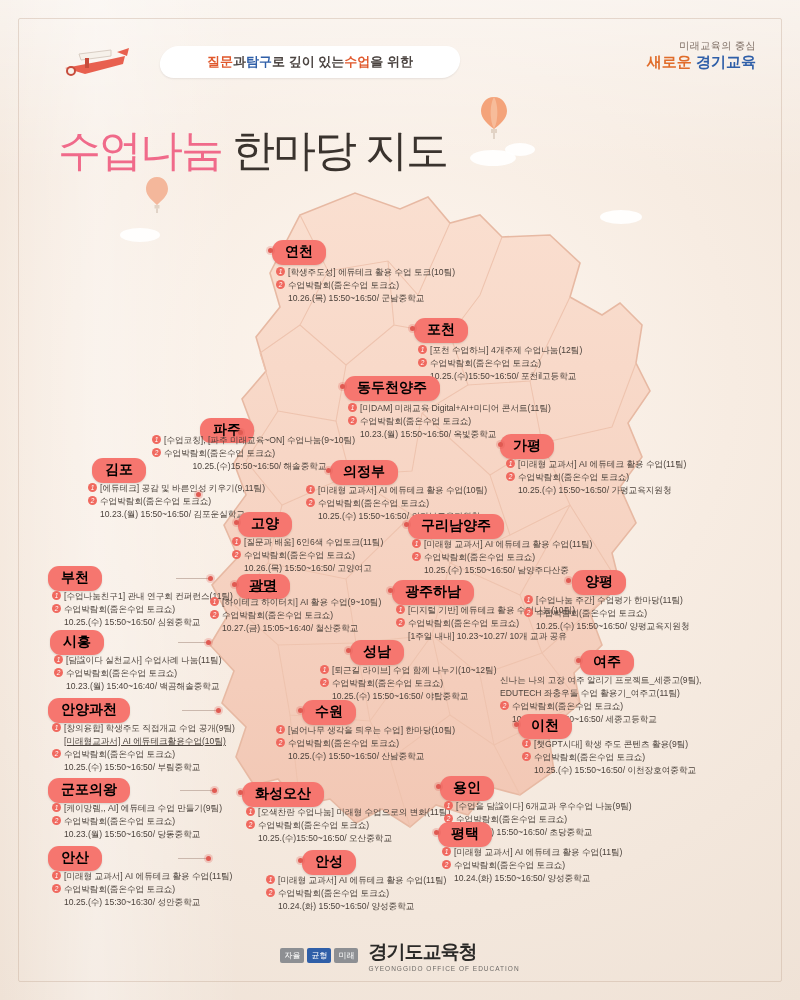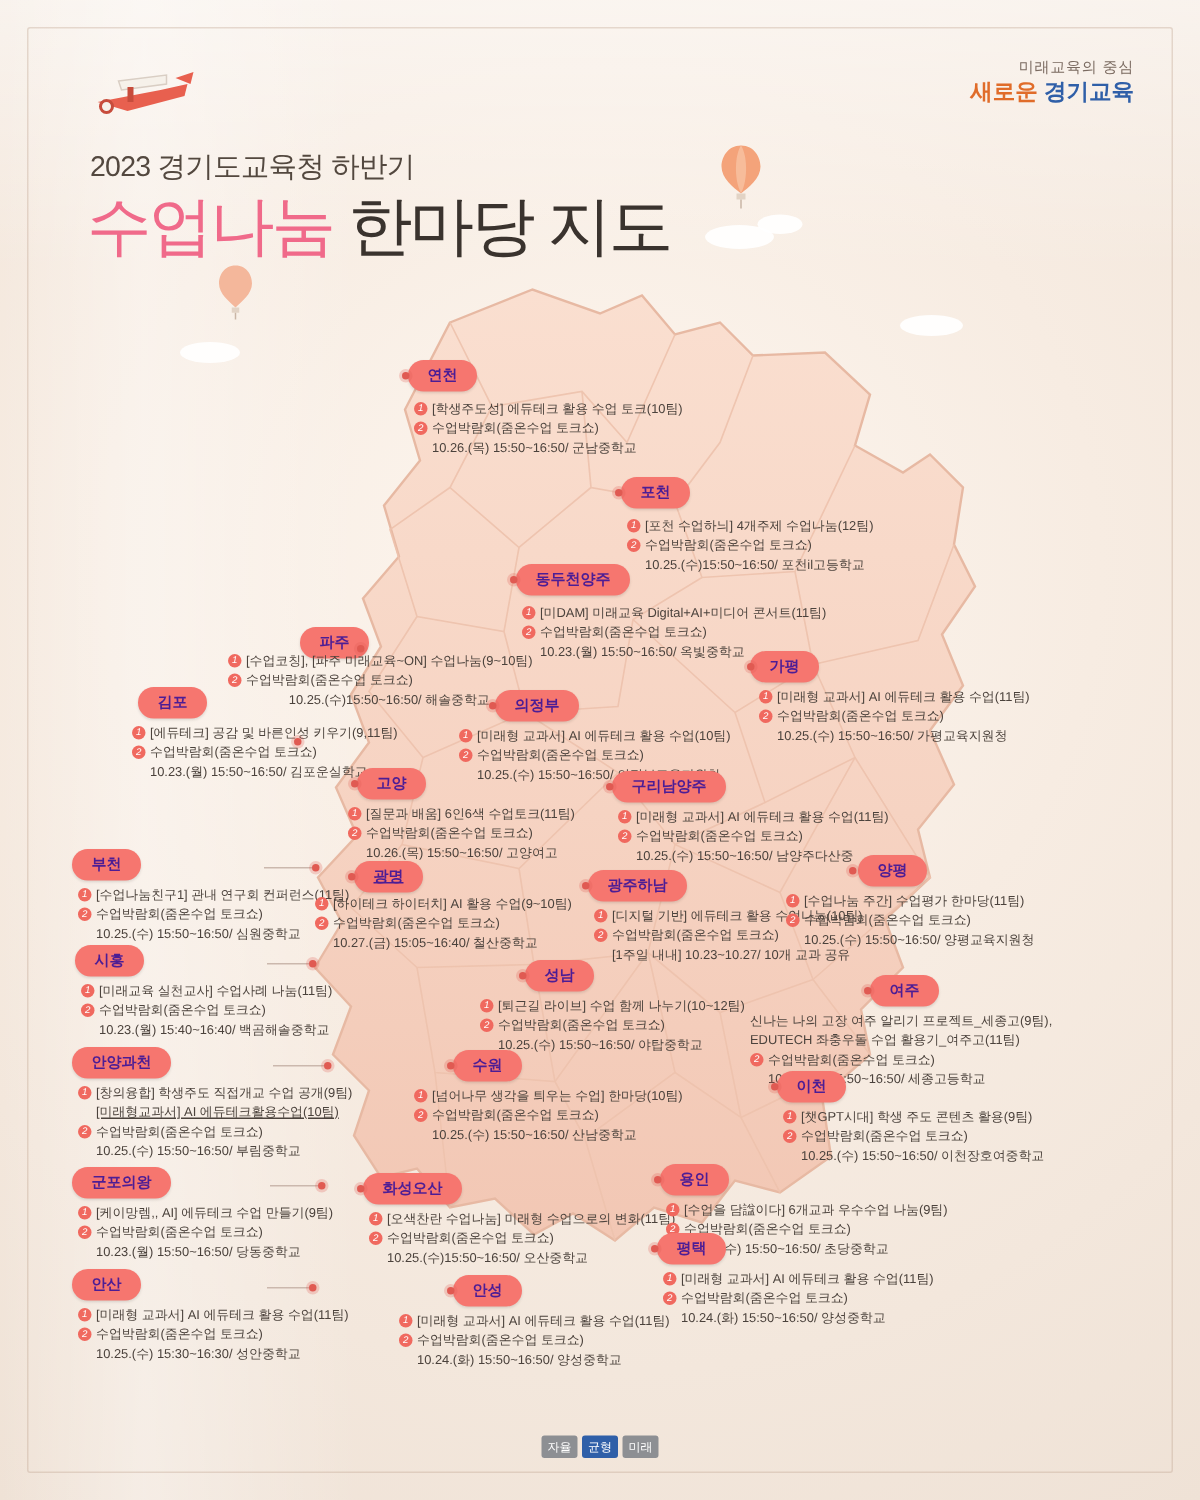--- a/index.html
+++ b/index.html
@@ -77,22 +77,22 @@
   
   .map{
     position:absolute;left:150px;top:175px;width:520px;height:740px;
   }
   .map svg{width:100%;height:100%;display:block;}
 
   
   .pill{
     position:absolute;
     background:#f6766f;
-    color:#4c1d95;
-    font-size:10px;font-weight:bold;
+    color:#000000;
+    font-size:14px;font-weight:bold;
     padding:3px 13px 4px;
     border-radius:11px;
     white-space:nowrap;
     box-shadow:0 1px 2px rgba(0,0,0,.12);
   }
   .card{
     position:absolute;
     font-size:8.6px;
     color:#4b423c;
     line-height:1.5;
@@ -161,22 +161,32 @@
     <path d="M14 2 C10 8 9 24 14 34 C19 24 18 8 14 2Z" fill="#f7c2a3" opacity=".8"></path>
     <rect x="11" y="34" width="6" height="4" fill="#e2d3c5"></rect>
     <path d="M14 38 L14 44" stroke="#c9b6a6" stroke-width="1"></path>
   </svg>
   <svg class="balloon2" width="24" height="40" viewBox="0 0 24 40">
     <path d="M12 2 C4 2 1 9 1 14 C1 21 8 26 12 30 C16 26 23 21 23 14 C23 9 20 2 12 2Z" fill="#f4b79b"></path>
     <rect x="9.5" y="30" width="5" height="3.5" fill="#e2d3c5"></rect>
     <path d="M12 33.5 L12 38" stroke="#c9b6a6" stroke-width="1"></path>
   </svg>
 
-
-  <div class="title-year">2023 경기도교육청 하반기</div>
+  <div class="ribbon">
+    <div class="bar"></div>
+    <div class="txt">
+      <b>질문</b>
+        <span>과 </span>
+        <i>탐구</i>
+        <span>로 깊이 있는 </span>
+        <b>수업</b>
+        <span>을 위한</span>
+    </div>
+  </div>
+
   <div class="title-main"><span class="pink">수업나눔</span><span> 한마당 지도</span></div>
 
   <div class="map">
     <svg viewBox="0 0 520 740">
       <defs>
         <linearGradient id="mg" x1="0" y1="0" x2="0" y2="1">
           <stop offset="0%" stop-color="#fadfd0"></stop>
           <stop offset="55%" stop-color="#f6d3c2"></stop>
           <stop offset="100%" stop-color="#f2c7b4"></stop>
         </linearGradient>
@@ -322,21 +332,21 @@
   <div class="pill" style="left:572px;top:570px;">양평</div>
   <div class="card" style="left:524px;top:594px;">
     <span class="ln"><i class="num">1</i><span>[수업나눔 주간] 수업평가 한마당(11팀)</span></span>
     <span class="ln"><i class="num n2">2</i><span>수업박람회(줌온수업 토크쇼)</span></span>
     <span class="ln" style="padding-left:12px;"><span>10.25.(수) 15:50~16:50/ 양평교육지원청</span></span>
   </div>
   <div class="dot" style="left:566px;top:578px;"></div>
 
   <div class="pill" style="left:50px;top:630px;">시흥</div>
   <div class="card" style="left:54px;top:654px;">
-    <span class="ln"><i class="num">1</i><span>[미래교육 실천교사] 수업사례 나눔(11팀)</span></span>
+    <span class="ln"><i class="num">1</i><span>[담諡이다 실천교사] 수업사례 나눔(11팀)</span></span>
     <span class="ln"><i class="num n2">2</i><span>수업박람회(줌온수업 토크쇼)</span></span>
     <span class="ln" style="padding-left:12px;"><span>10.23.(월) 15:40~16:40/ 백곰해솔중학교</span></span>
   </div>
   <div class="lead" style="left:178px;top:642px;width:30px;"></div>
   <div class="dot" style="left:206px;top:640px;"></div>
 
   <div class="pill" style="left:350px;top:640px;">성남</div>
   <div class="card" style="left:320px;top:664px;">
     <span class="ln"><i class="num">1</i><span>[퇴근길 라이브] 수업 함께 나누기(10~12팀)</span></span>
     <span class="ln"><i class="num n2">2</i><span>수업박람회(줌온수업 토크쇼)</span></span>
@@ -428,14 +438,18 @@
     <span class="ln" style="padding-left:12px;"><span>10.24.(화) 15:50~16:50/ 양성중학교</span></span>
   </div>
   <div class="dot" style="left:298px;top:858px;"></div>
 
   <div class="footer">
     <div class="foot-badge">
       <span>자율</span>
       <span class="b">균형</span>
       <span>미래</span>
     </div>
+    <div>
+      <div class="foot-name">경기도교육청</div>
+      <div class="foot-sub">GYEONGGIDO OFFICE OF EDUCATION</div>
+    </div>
   </div>
 </div>
 
 </body></html>

